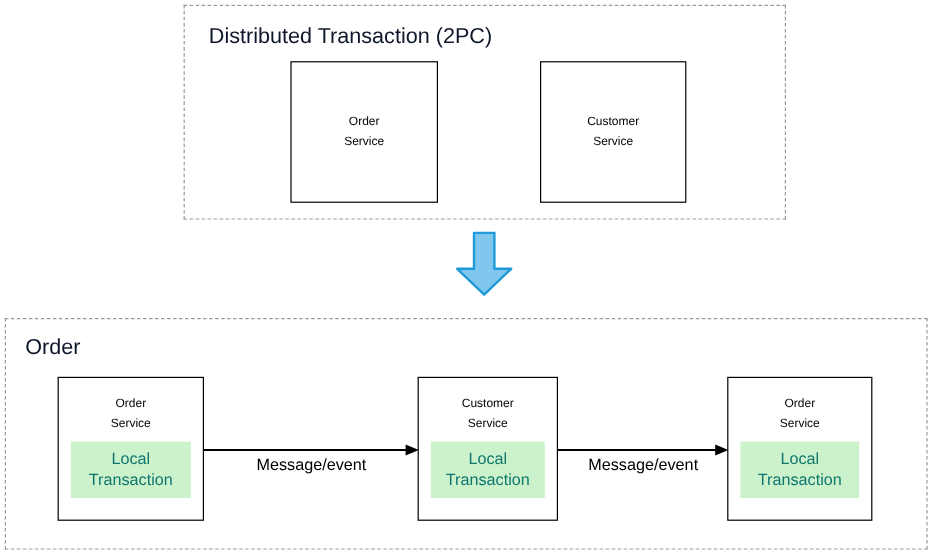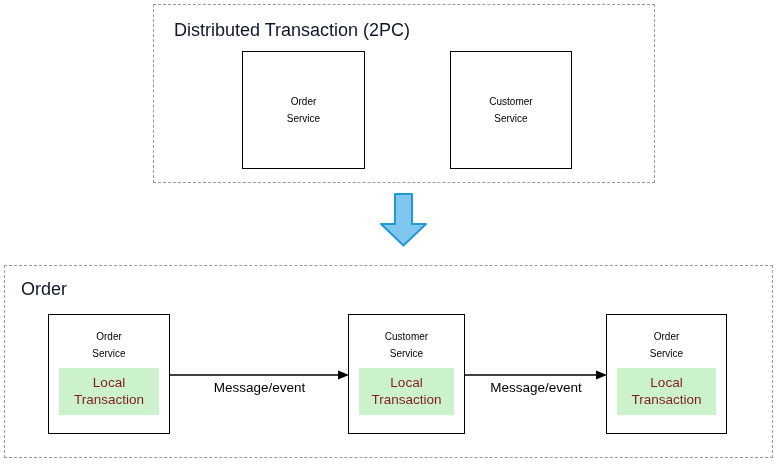--- a/index.html
+++ b/index.html
@@ -101,21 +101,21 @@
   }
   .local-tx {
     position: absolute;
     left: 10px;
     right: 10px;
     bottom: 18px;
     background: #ccf2cc;
     text-align: center;
     font-size: 13.5px;
     line-height: 17px;
-    color: #7f1d1d;
+    color: #0f766e;
     padding: 6px 0 7px 0;
     white-space: pre-line;
     box-sizing: border-box;
   }
   #box-saga-1 {
     left: 48px;
     top: 314px;
     width: 122px;
     height: 120px;
   }

